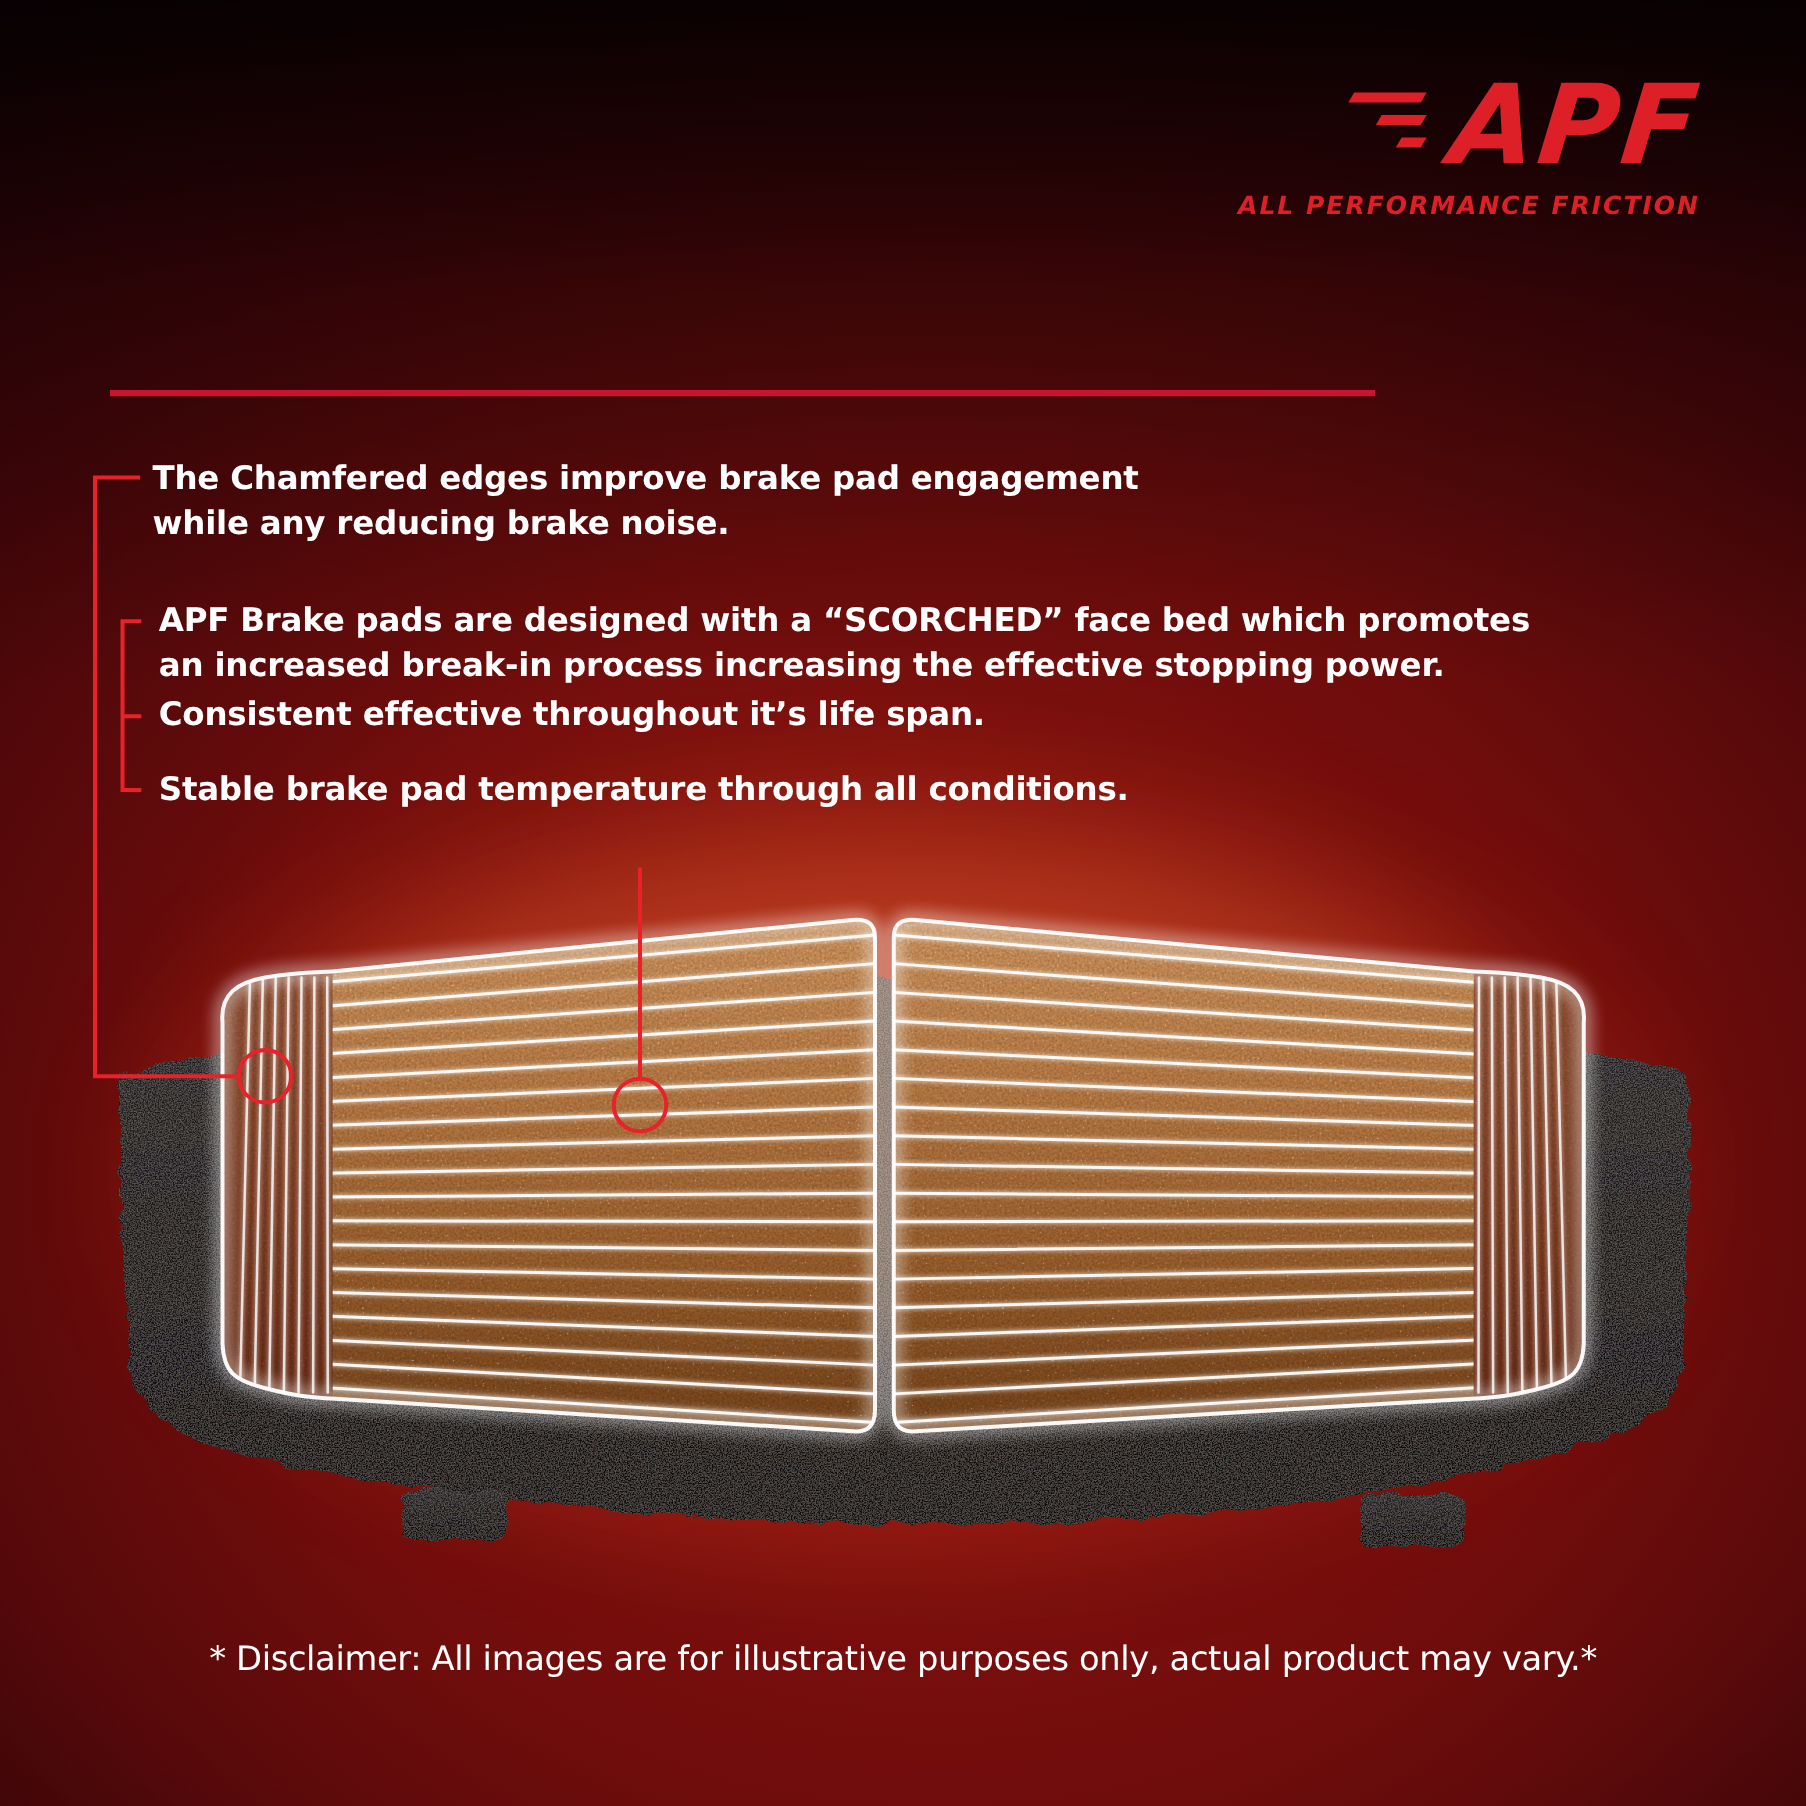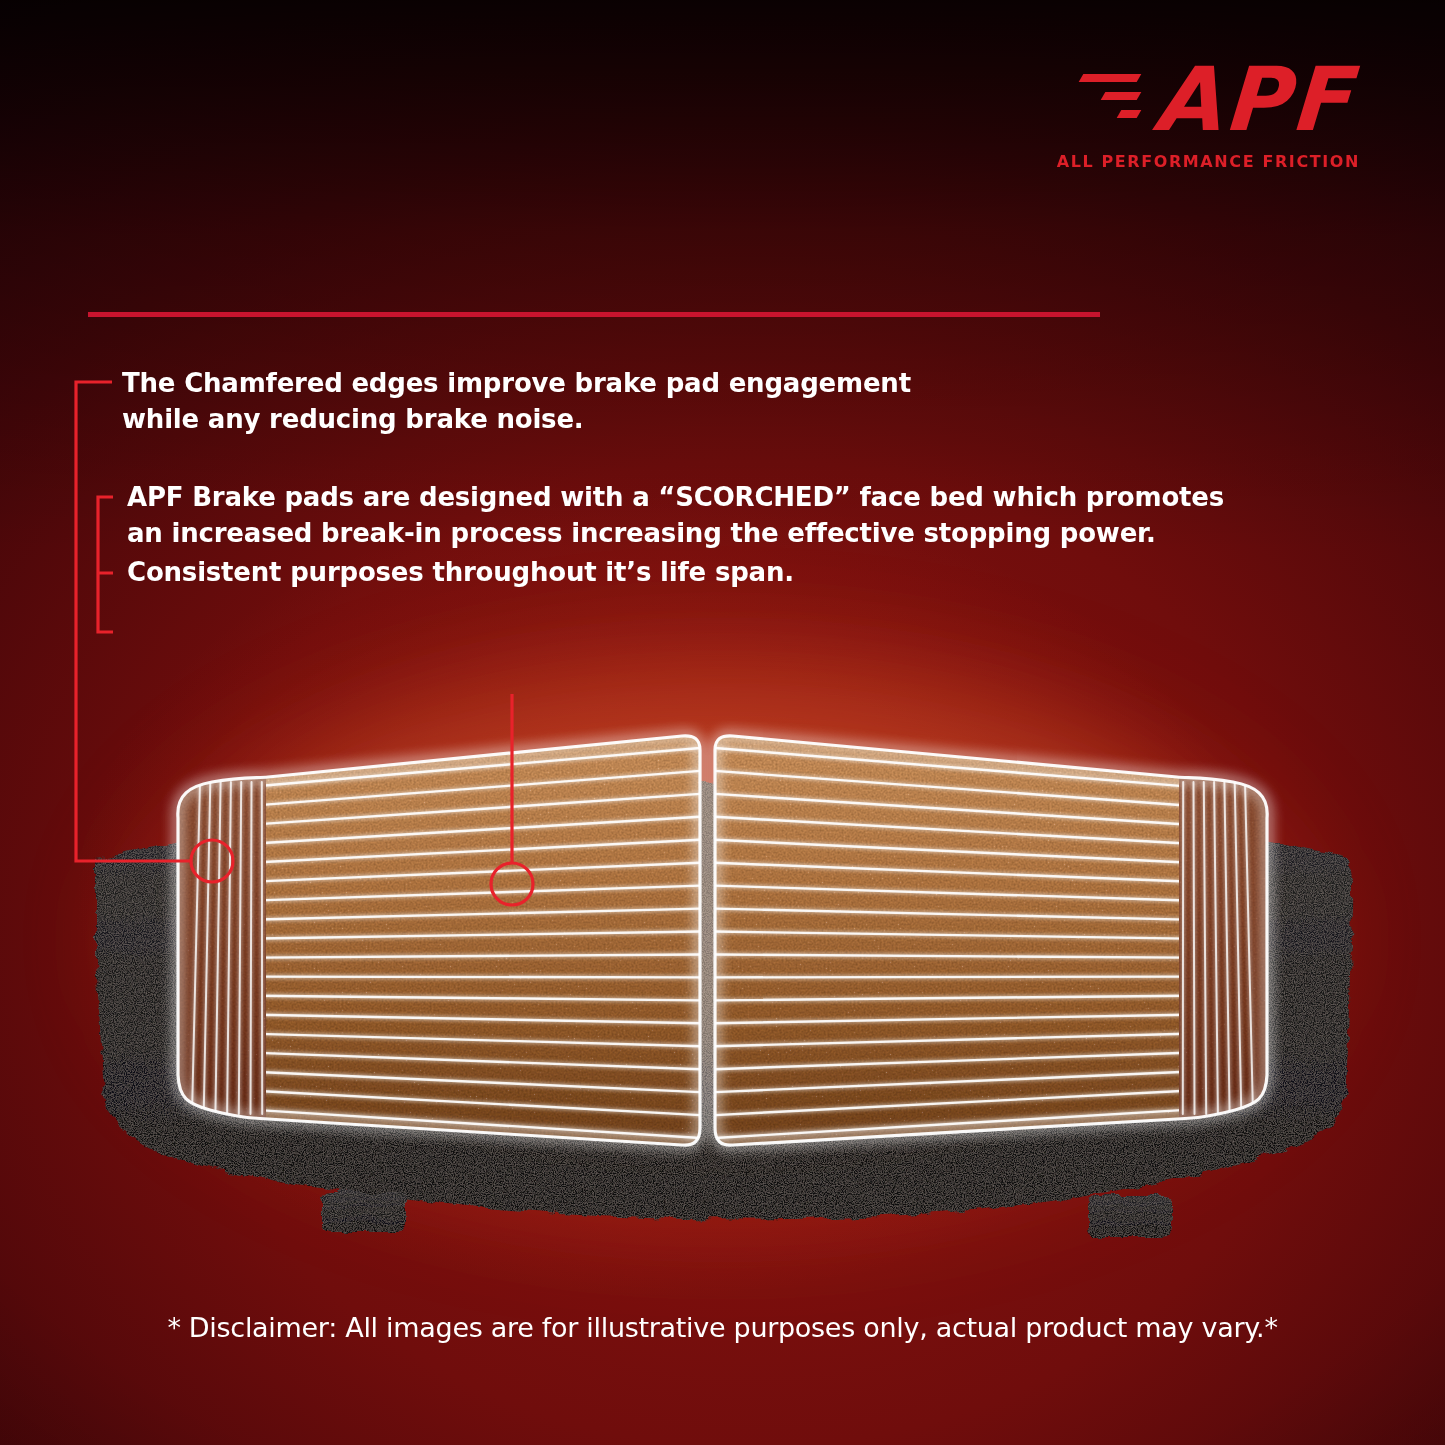--- a/index.html
+++ b/index.html
@@ -19,21 +19,21 @@
   .logo-text{
     font-size:88px;line-height:.95;font-weight:bold;font-style:italic;
     color:#dd1f28;letter-spacing:2px;transform:skewX(-6deg);
   }
   .speed-lines{position:absolute;left:-80px;top:16px;display:flex;flex-direction:column;gap:10px;align-items:flex-end;}
   .speed-lines span{display:block;height:8px;background:#dd1f28;transform:skewX(-30deg);}
   .speed-lines span:nth-child(1){width:58px;}
   .speed-lines span:nth-child(2){width:36px;}
   .speed-lines span:nth-child(3){width:20px;}
   .logo-tagline{
-    margin-top:10px;font-size:16px;font-weight:bold;
+    margin-top:10px;font-size:20px;font-weight:bold;font-style:italic;
     color:#dd1f28;letter-spacing:1.6px;
   }
 
   .heading{
     position:absolute;left:86px;top:192px;z-index:2;margin:0;
     font-size:88px;font-weight:bold;letter-spacing:-2px;color:#fff;line-height:1.1;
   }
   .heading-underline{
     position:absolute;left:88px;top:312px;z-index:2;width:1012px;height:5px;background:#c8142e;
   }
@@ -249,18 +249,21 @@
 
   <div class="bullet b2">
     <div>APF Brake pads are designed with a “SCORCHED” face bed which promotes</div>
     <div>an increased break-in process increasing the effective stopping power.</div>
   </div>
   <div class="bullet b1">
     <div>The Chamfered edges improve brake pad engagement</div>
     <div>while any reducing brake noise.</div>
   </div>
   <div class="bullet b3">
-    <div>Consistent purposes throughout it’s life span.</div>
+    <div>Consistent effective throughout it’s life span.</div>
+  </div>
+  <div class="bullet b4">
+    <div>Stable brake pad temperature through all conditions.</div>
   </div>
 
   <div class="disclaimer">* Disclaimer: All images are for illustrative purposes only, actual product may vary.*</div>
 
 </div>
 
 </body></html>

